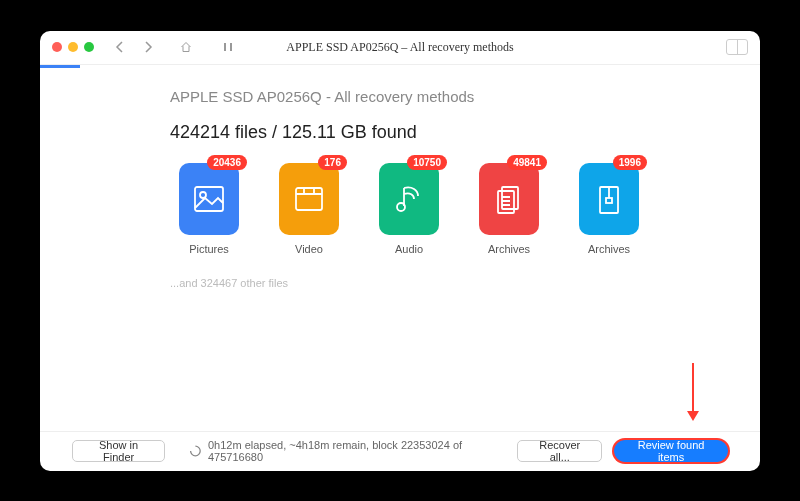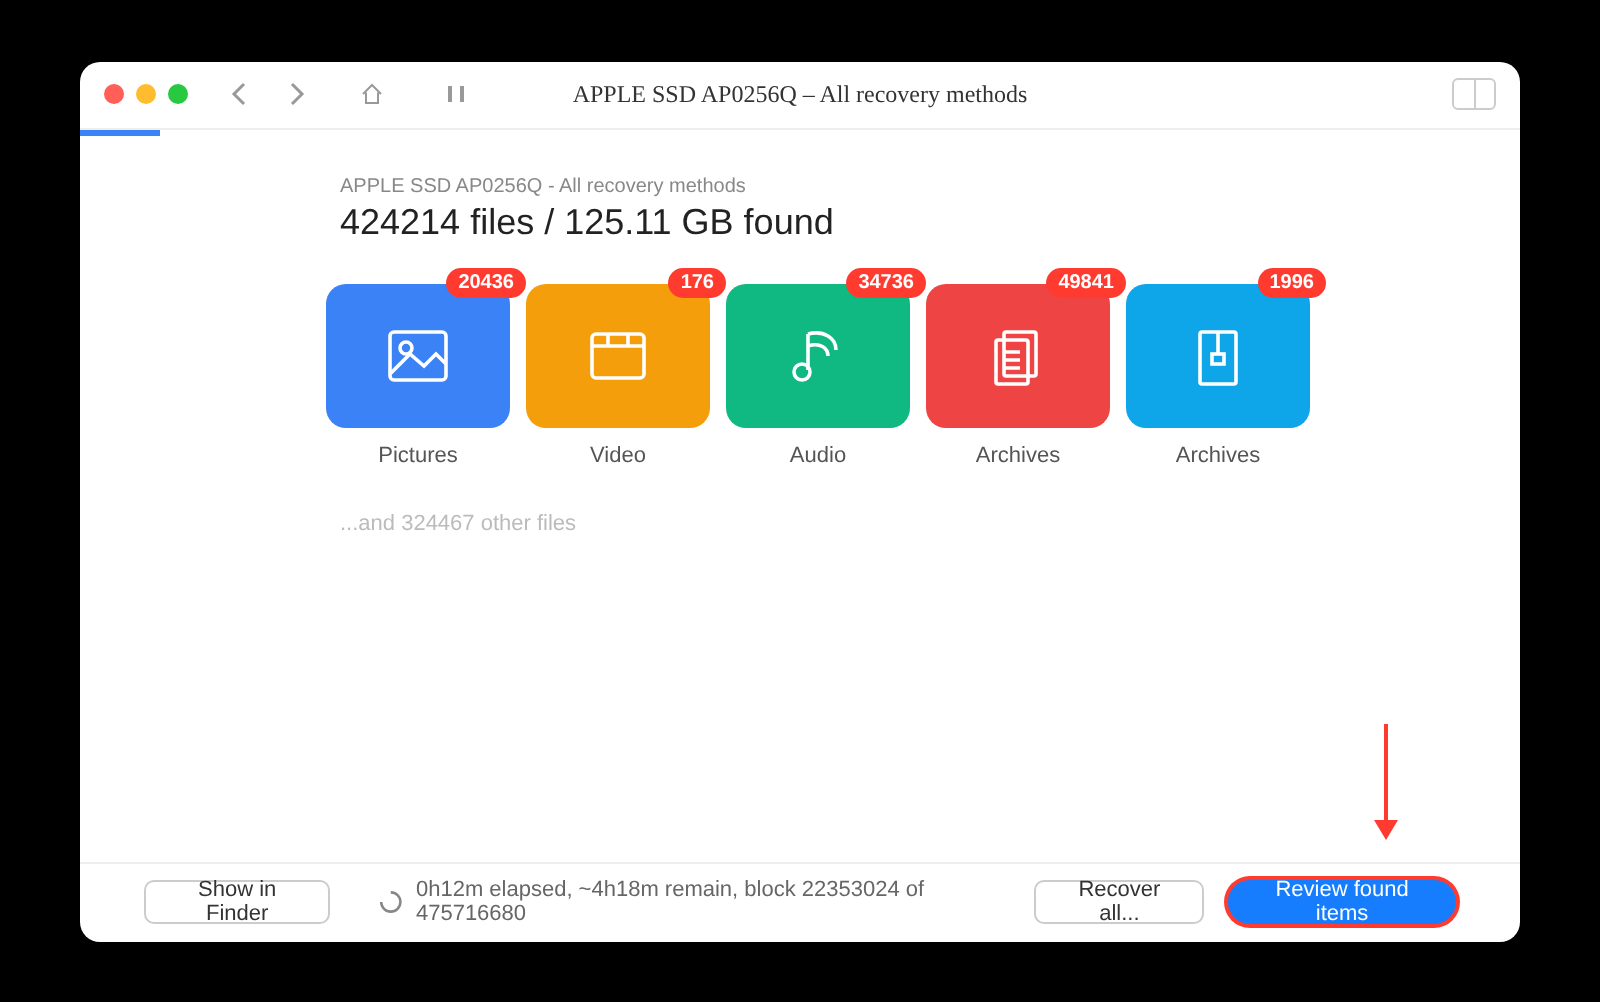--- a/index.html
+++ b/index.html
@@ -51,26 +51,26 @@
     margin-left: auto; width: 22px; height: 16px;
     border: 1px solid #ccc; border-radius:3px; display:flex;
   }
   .view-toggle div { flex:1; }
   .view-toggle div:first-child { border-right:1px solid #ccc; }
   .progress-bar { height: 3px; width: 40px; background: #3b82f6; }
   
   .content {
     flex:1; padding: 20px 0 0 130px; position: relative;
   }
-  .subtitle { font-size: 10px; color: #888; margin-bottom: 2px; }
+  .subtitle { font-size: 15px; color: #888; margin-bottom: 17px; }
   .main-stat { font-size: 18px; font-weight: 400; color: #222; margin-bottom: 20px; }
   .tiles { display: flex; gap: 22px; }
   .tile { display:flex; flex-direction:column; align-items:center; width: 78px; }
   .tile-box {
-    width: 92px; height: 72px; border-radius: 10px;
+    width: 60px; height: 72px; border-radius: 10px;
     display:flex; align-items:center; justify-content:center;
     position: relative; cursor: pointer;
   }
   .tile-box svg { width: 34px; height: 34px; stroke:#fff; fill:none; stroke-width:1.8; }
   .badge {
     position:absolute; top:-8px; right:-8px;
     background:#ff3b30; color:#fff; font-size:10px; font-weight:600;
     padding:2px 6px; border-radius:9px; min-width:16px; text-align:center;
   }
   .tile-label { font-size: 11px; color:#555; margin-top:8px; }
@@ -162,21 +162,21 @@
       <span class="badge">176</span>
       <svg viewBox="0 0 34 34">
               <rect x="4" y="6" width="26" height="22" rx="2"></rect>
               <path d="M4 12 H30 M12 6 V12 M22 6 V12"></path>
             </svg>
     </div>
     <div class="tile-label">Video</div>
         </div>
         <div class="tile">
     <div class="tile-box" style="background:#10b981">
-      <span class="badge">34736</span>
+      <span class="badge">10750</span>
       <svg viewBox="0 0 34 34">
               <path d="M12 6 V24"></path>
               <circle cx="9" cy="25" r="4"></circle>
               <path d="M12 6 C20 4 26 8 26 14 M12 12 C18 10 22 13 22 17"></path>
             </svg>
     </div>
     <div class="tile-label">Audio</div>
         </div>
         <div class="tile">
     <div class="tile-box" style="background:#ef4444">

